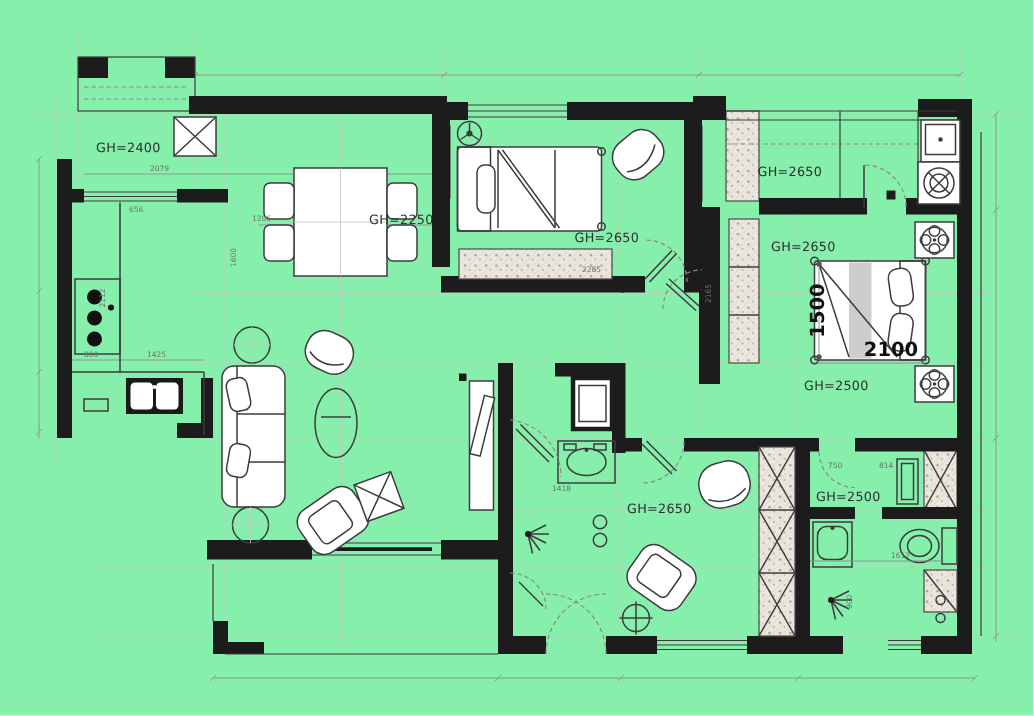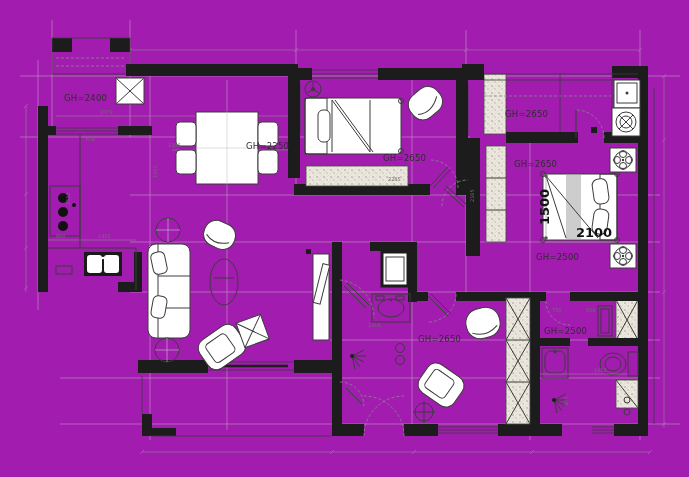--- a/index.html
+++ b/index.html
@@ -1,17 +1,17 @@
 <!DOCTYPE html>
 <html><head>
 <meta charset="utf-8">
 <style>
   html,body{margin:0;padding:0;background:#ffffff;}
   .plan-wrap{
-    position:relative;width:689px;height:477px;background:#a21caf;overflow:hidden;
+    position:relative;width:689px;height:477px;background:#86efac;overflow:hidden;
     font-family:"DejaVu Sans", sans-serif;
   }
   svg text{font-family:"DejaVu Sans", sans-serif;}
   .gh{font-size:8.5px;fill:#2e2e2e;letter-spacing:.2px;}
   .dim{font-size:5px;fill:#6f6f6f;}
   .bigdim{font-size:13px;font-weight:bold;fill:#111;}
   .wall{fill:#1c1c1c;stroke:none;}
   .thin{stroke:#3c3c3c;stroke-width:0.8;fill:none;}
   .furn{stroke:#3c3c3c;stroke-width:1;fill:#ffffff;}
   .furnN{stroke:#3c3c3c;stroke-width:1;fill:none;}

